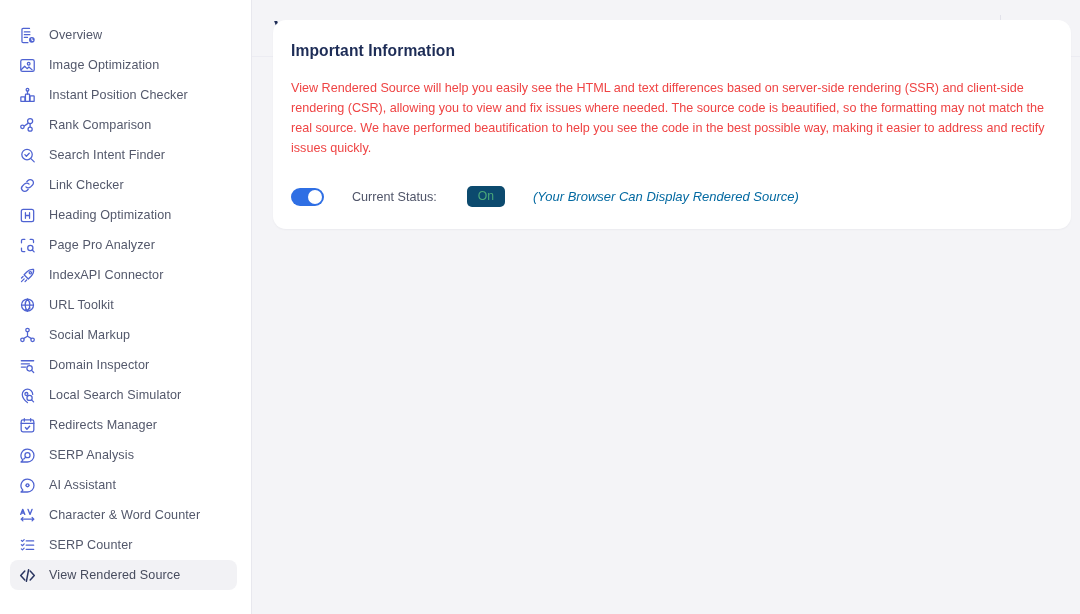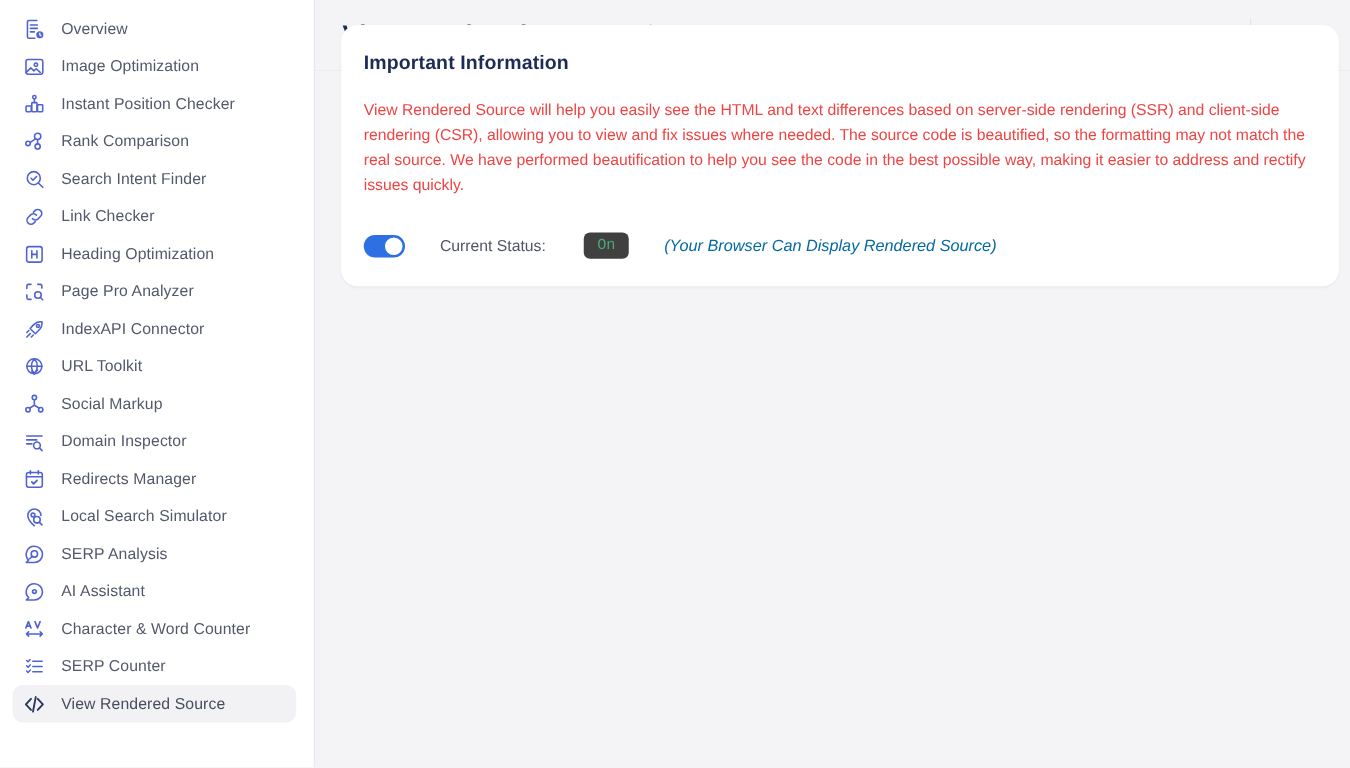--- a/index.html
+++ b/index.html
@@ -14,21 +14,21 @@
     display: flex;
     position: relative;
   }
 
   
   #sidebar {
     width: 252px;
     height: 614px;
     background: #ffffff;
     border-right: 1px solid #e8e8ee;
-    padding-top: 8px;
+    padding-top: 20px;
     flex: 0 0 252px;
     position: relative;
     overflow: hidden;
   }
   .nav-item {
     display: flex;
     align-items: center;
     gap: 12px;
     height: 30px;
     margin: 0 14px 0 10px;
@@ -170,27 +170,26 @@
     border-radius: 50%;
     background: #fff;
   }
   #status-label {
     font-size: 12.6px;
     color: #4f5468;
     margin-left: 16px;
   }
   #status-badge {
     margin-left: 18px;
-    background: #404040;
+    background: #0c4a6e;
     color: #4aa87a;
     font-size: 12.2px;
     border-radius: 5px;
     padding: 3px 11px;
     line-height: 15px;
-    font-family: Liberation Mono, monospace;
   }
   #status-note {
     margin-left: 16px;
     font-size: 13px;
     font-style: italic;
     color: #0369a1;
   }
 </style>
 </head>
 <body>
@@ -317,37 +316,37 @@
             <path d="M4.2 6h15.6M4.2 10h10.2M4.2 14h5.4"></path>
             <circle cx="14.6" cy="15.6" r="3.4"></circle>
             <path d="M17.1 18.1 19.8 20.8"></path>
           </svg>
         </span>
         <span class="nav-label">Domain Inspector</span>
       </div>
       <div class="nav-item">
         <span class="nav-ico">
           <svg width="19" height="19" viewBox="0 0 24 24" fill="none" stroke="#4f63d2" stroke-width="1.6" stroke-linecap="round" stroke-linejoin="round">
-            <rect x="4" y="5" width="16" height="15" rx="2.2"></rect>
-            <path d="M4 9.4h16M8 3.4v3.2M16 3.4v3.2"></path>
-            <path d="M9.4 14.6l1.9 2 3.4-3.6" stroke-width="1.8"></path>
-          </svg>
-        </span>
-        <span class="nav-label">Redirects Manager</span>
-      </div>
-      <div class="nav-item">
-        <span class="nav-ico">
-          <svg width="19" height="19" viewBox="0 0 24 24" fill="none" stroke="#4f63d2" stroke-width="1.6" stroke-linecap="round" stroke-linejoin="round">
             <path d="M12 21s-6.6-5.5-6.6-10.4A6.6 6.6 0 0 1 12 4a6.6 6.6 0 0 1 6.6 6.6"></path>
             <circle cx="14.6" cy="15" r="3.3"></circle>
             <path d="M17.1 17.5 19.7 20.1"></path>
             <circle cx="10.6" cy="10.1" r="1.9"></circle>
           </svg>
         </span>
         <span class="nav-label">Local Search Simulator</span>
+      </div>
+      <div class="nav-item">
+        <span class="nav-ico">
+          <svg width="19" height="19" viewBox="0 0 24 24" fill="none" stroke="#4f63d2" stroke-width="1.6" stroke-linecap="round" stroke-linejoin="round">
+            <rect x="4" y="5" width="16" height="15" rx="2.2"></rect>
+            <path d="M4 9.4h16M8 3.4v3.2M16 3.4v3.2"></path>
+            <path d="M9.4 14.6l1.9 2 3.4-3.6" stroke-width="1.8"></path>
+          </svg>
+        </span>
+        <span class="nav-label">Redirects Manager</span>
       </div>
       <div class="nav-item">
         <span class="nav-ico">
           <svg width="19" height="19" viewBox="0 0 24 24" fill="none" stroke="#4f63d2" stroke-width="1.6" stroke-linecap="round" stroke-linejoin="round">
             <path d="M12 3.8a8.2 8.2 0 0 1 8.2 8.2c0 4.5-3.7 8.2-8.2 8.2H3.8l2.4-2.4A8.2 8.2 0 0 1 12 3.8z"></path>
             <circle cx="12" cy="11.6" r="3.2"></circle>
             <path d="M9.8 14 7.3 16.4"></path>
           </svg>
         </span>
         <span class="nav-label">SERP Analysis</span>

